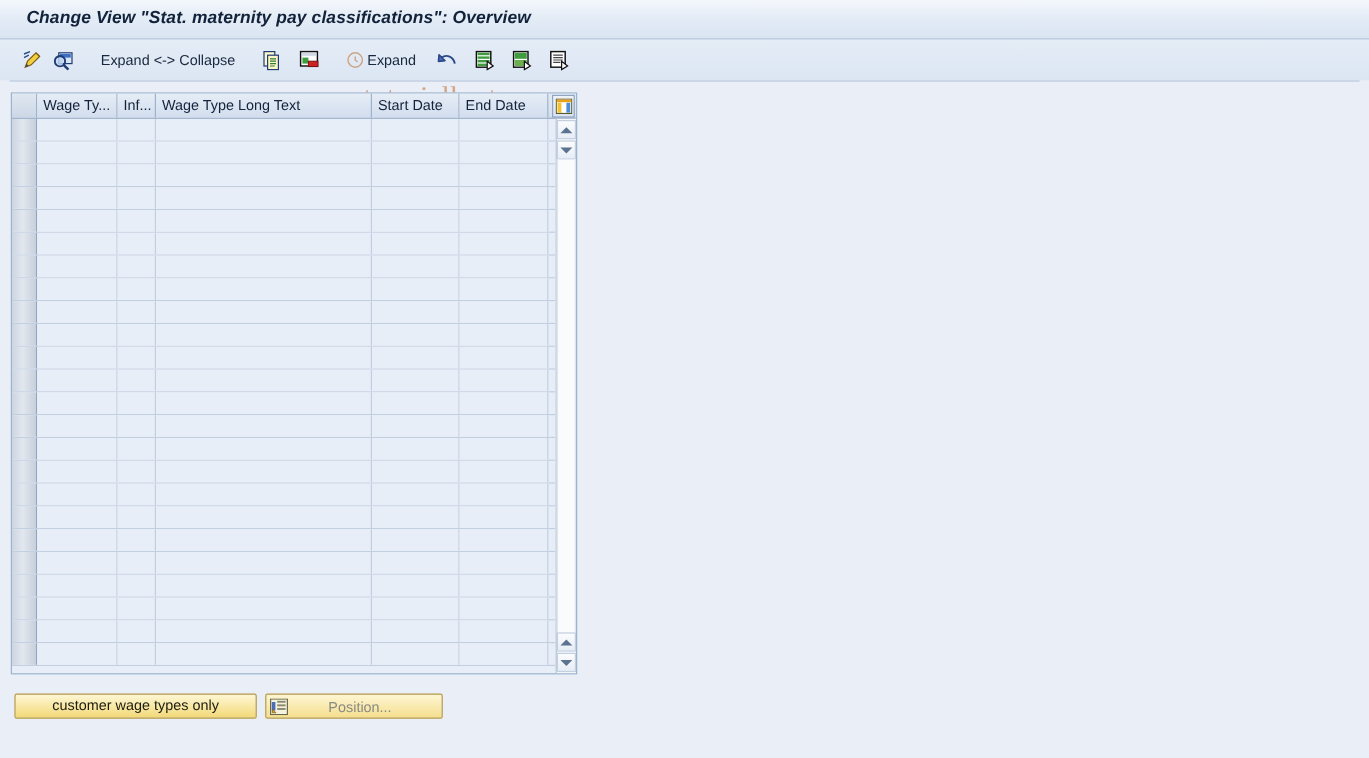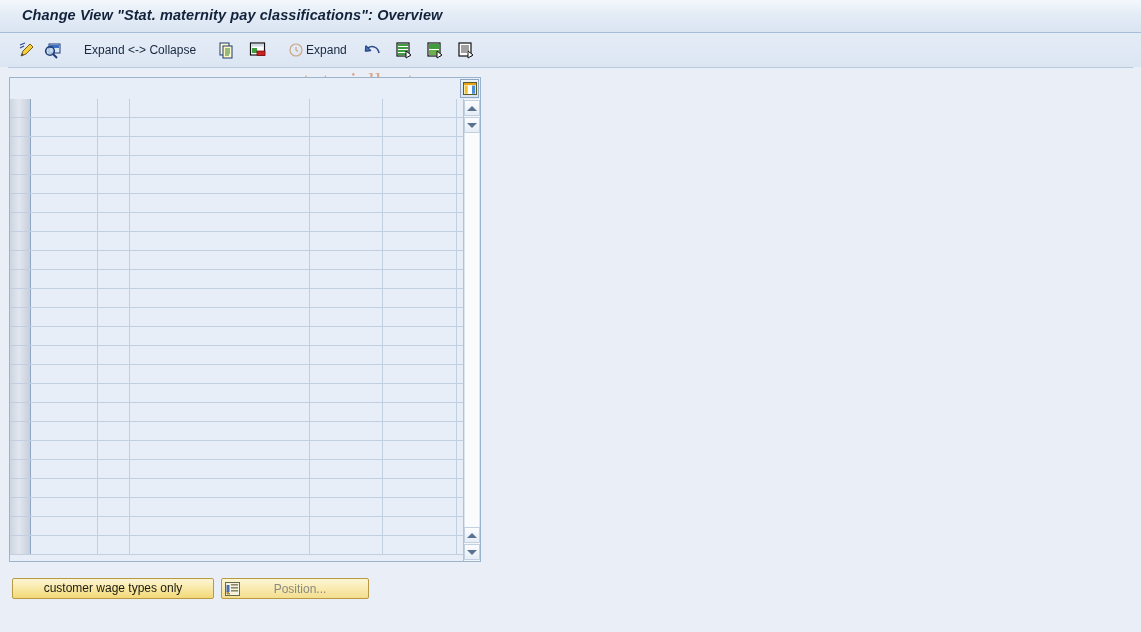--- a/index.html
+++ b/index.html
@@ -438,20 +438,28 @@
   </div>
 
   <div id="watermark">www.tutorialkart.com</div>
 </div>
 
 <div id="toolbar-divider"></div>
 
 <div id="table-area">
   <div id="table-grid">
 
+    <div id="thead">
+      <div class="th corner"></div>
+      <div class="th w-wagety">Wage Ty...</div>
+      <div class="th w-inf">Inf...</div>
+      <div class="th w-long">Wage Type Long Text</div>
+      <div class="th w-start">Start Date</div>
+      <div class="th w-end">End Date</div>
+    </div>
 
     <div id="col-config">
       <svg width="14" height="13" viewBox="0 0 14 13">
         <rect x="0.5" y="0.5" width="13" height="12" fill="#ffffff" stroke="#5a5a2a" stroke-width="1"></rect>
         <rect x="1" y="1" width="12" height="2.2" fill="#e8a317"></rect>
         <rect x="1.6" y="3.6" width="3.2" height="8.2" fill="#f2c230"></rect>
         <rect x="5.3" y="3.6" width="3.2" height="8.2" fill="#ffffff"></rect>
         <rect x="9" y="3.6" width="3.2" height="8.2" fill="#4a8fd8"></rect>
       </svg>
     </div>

